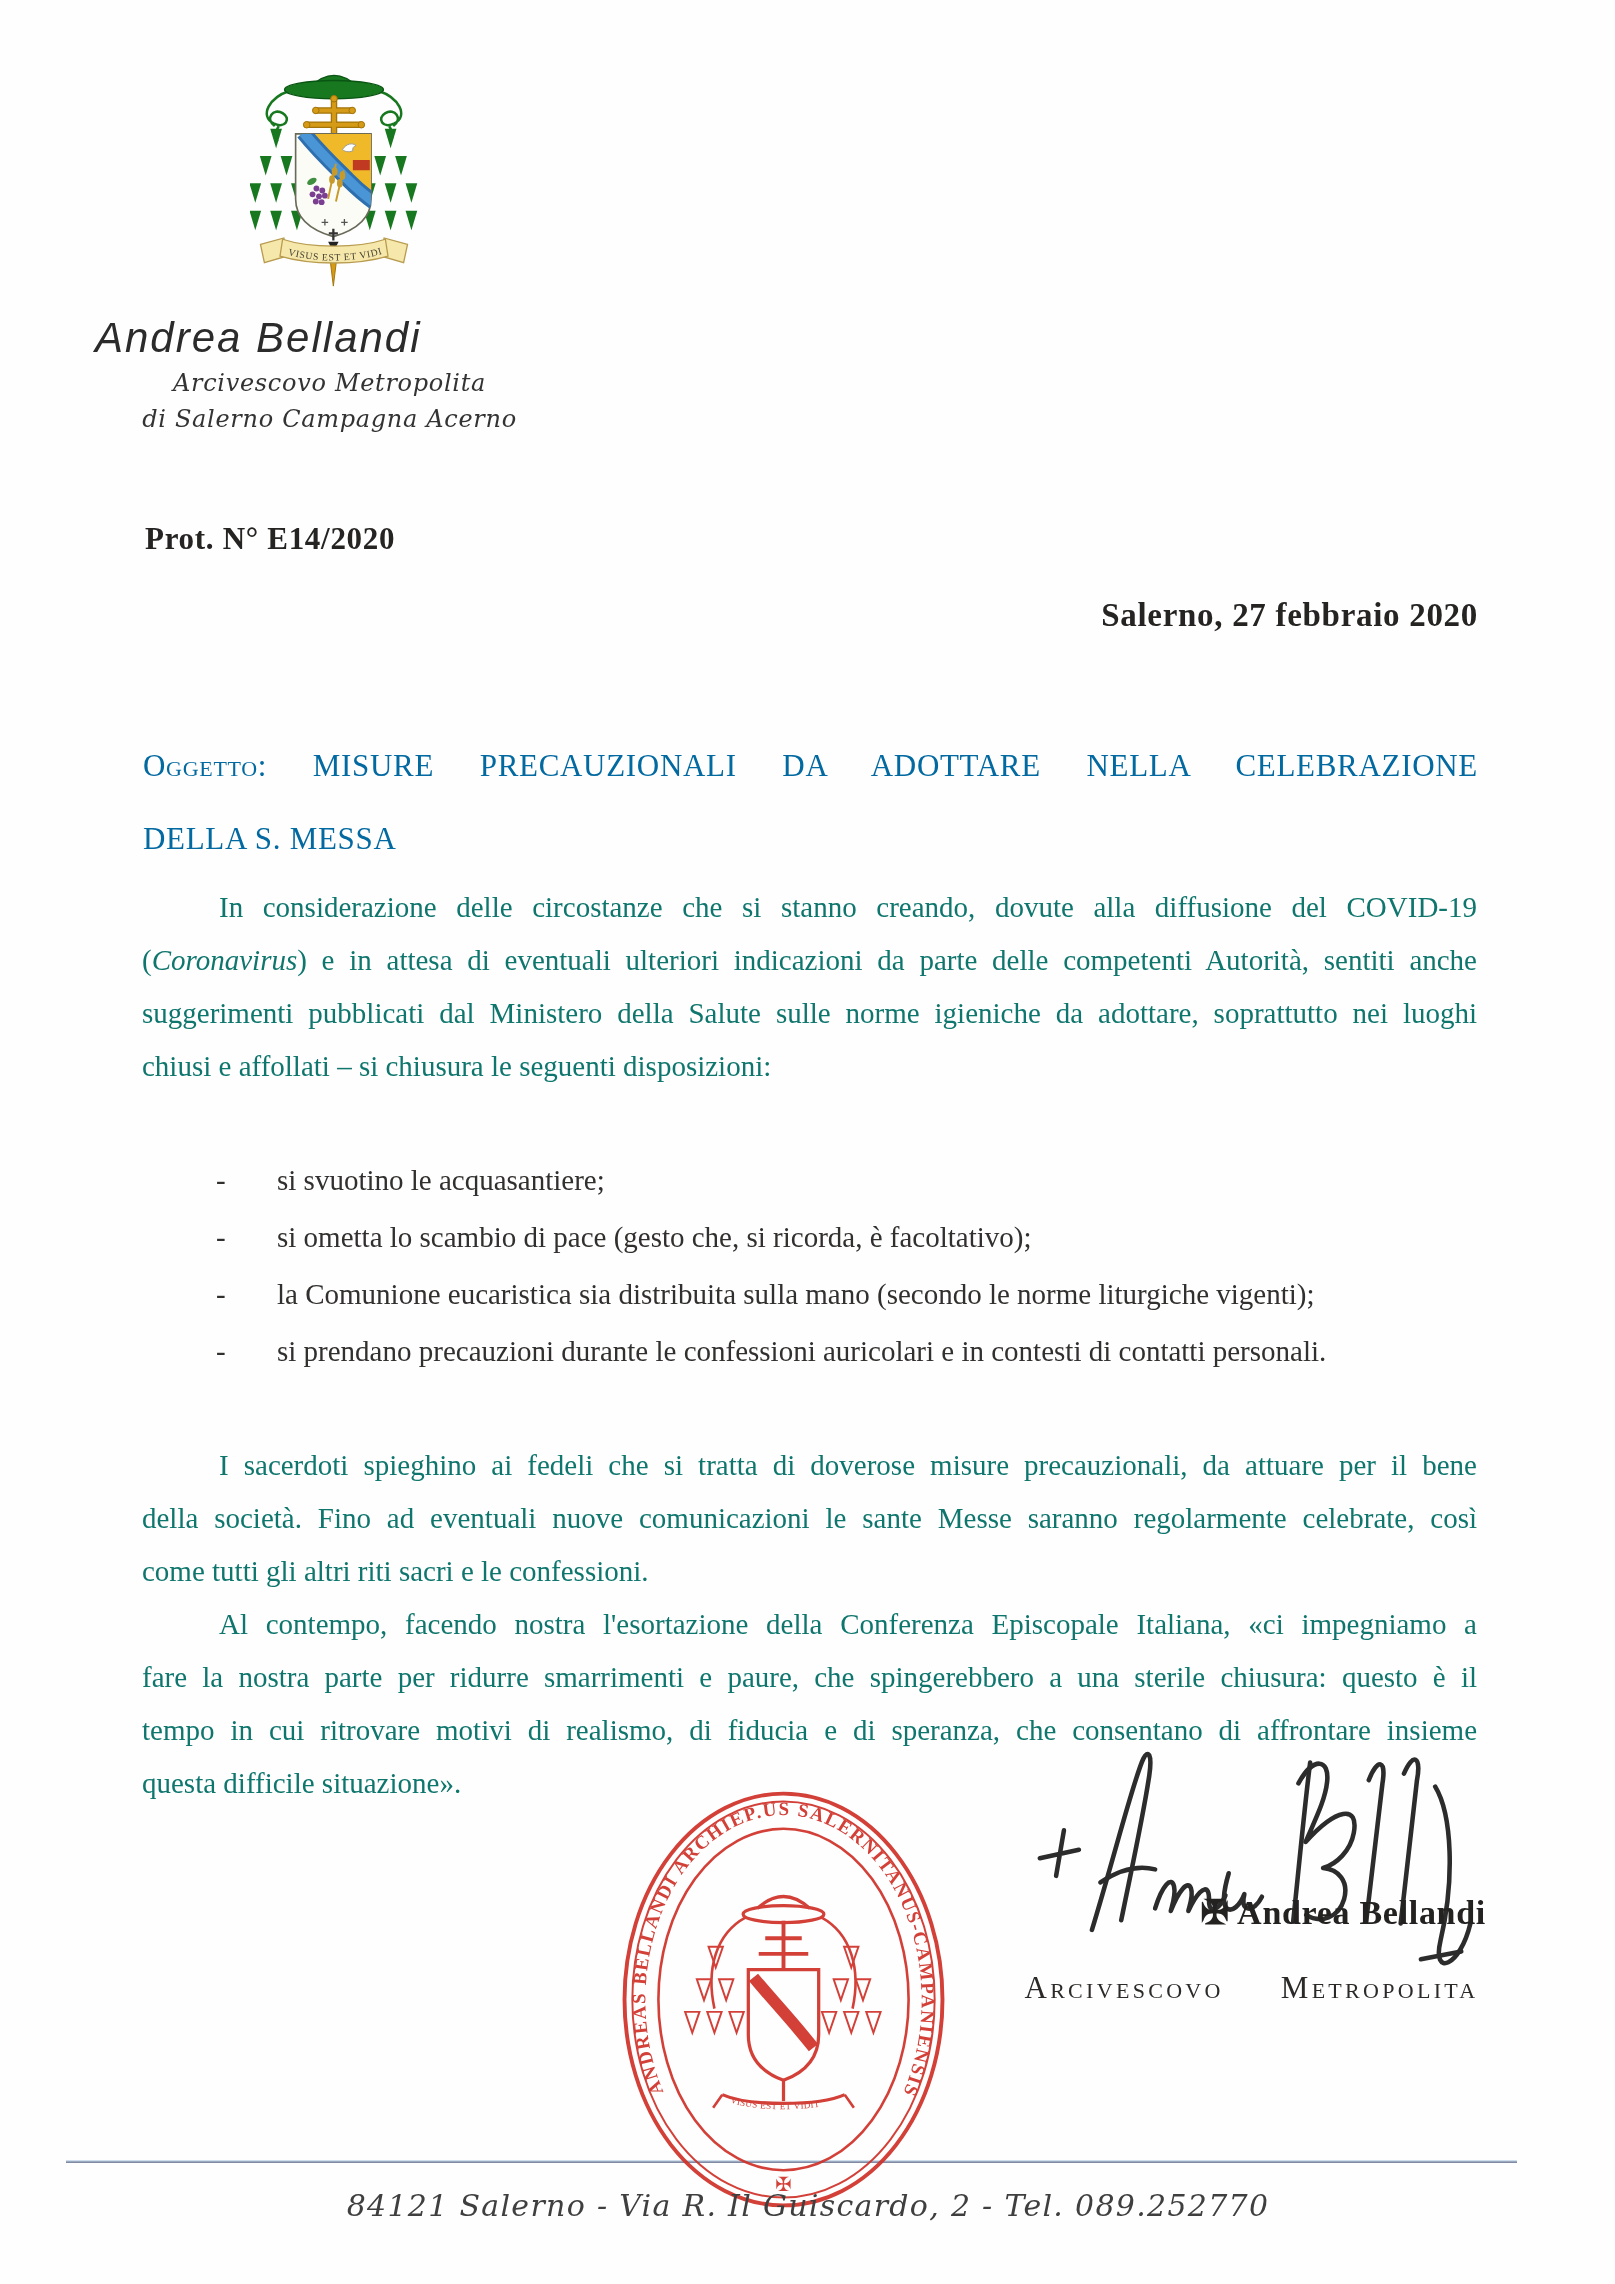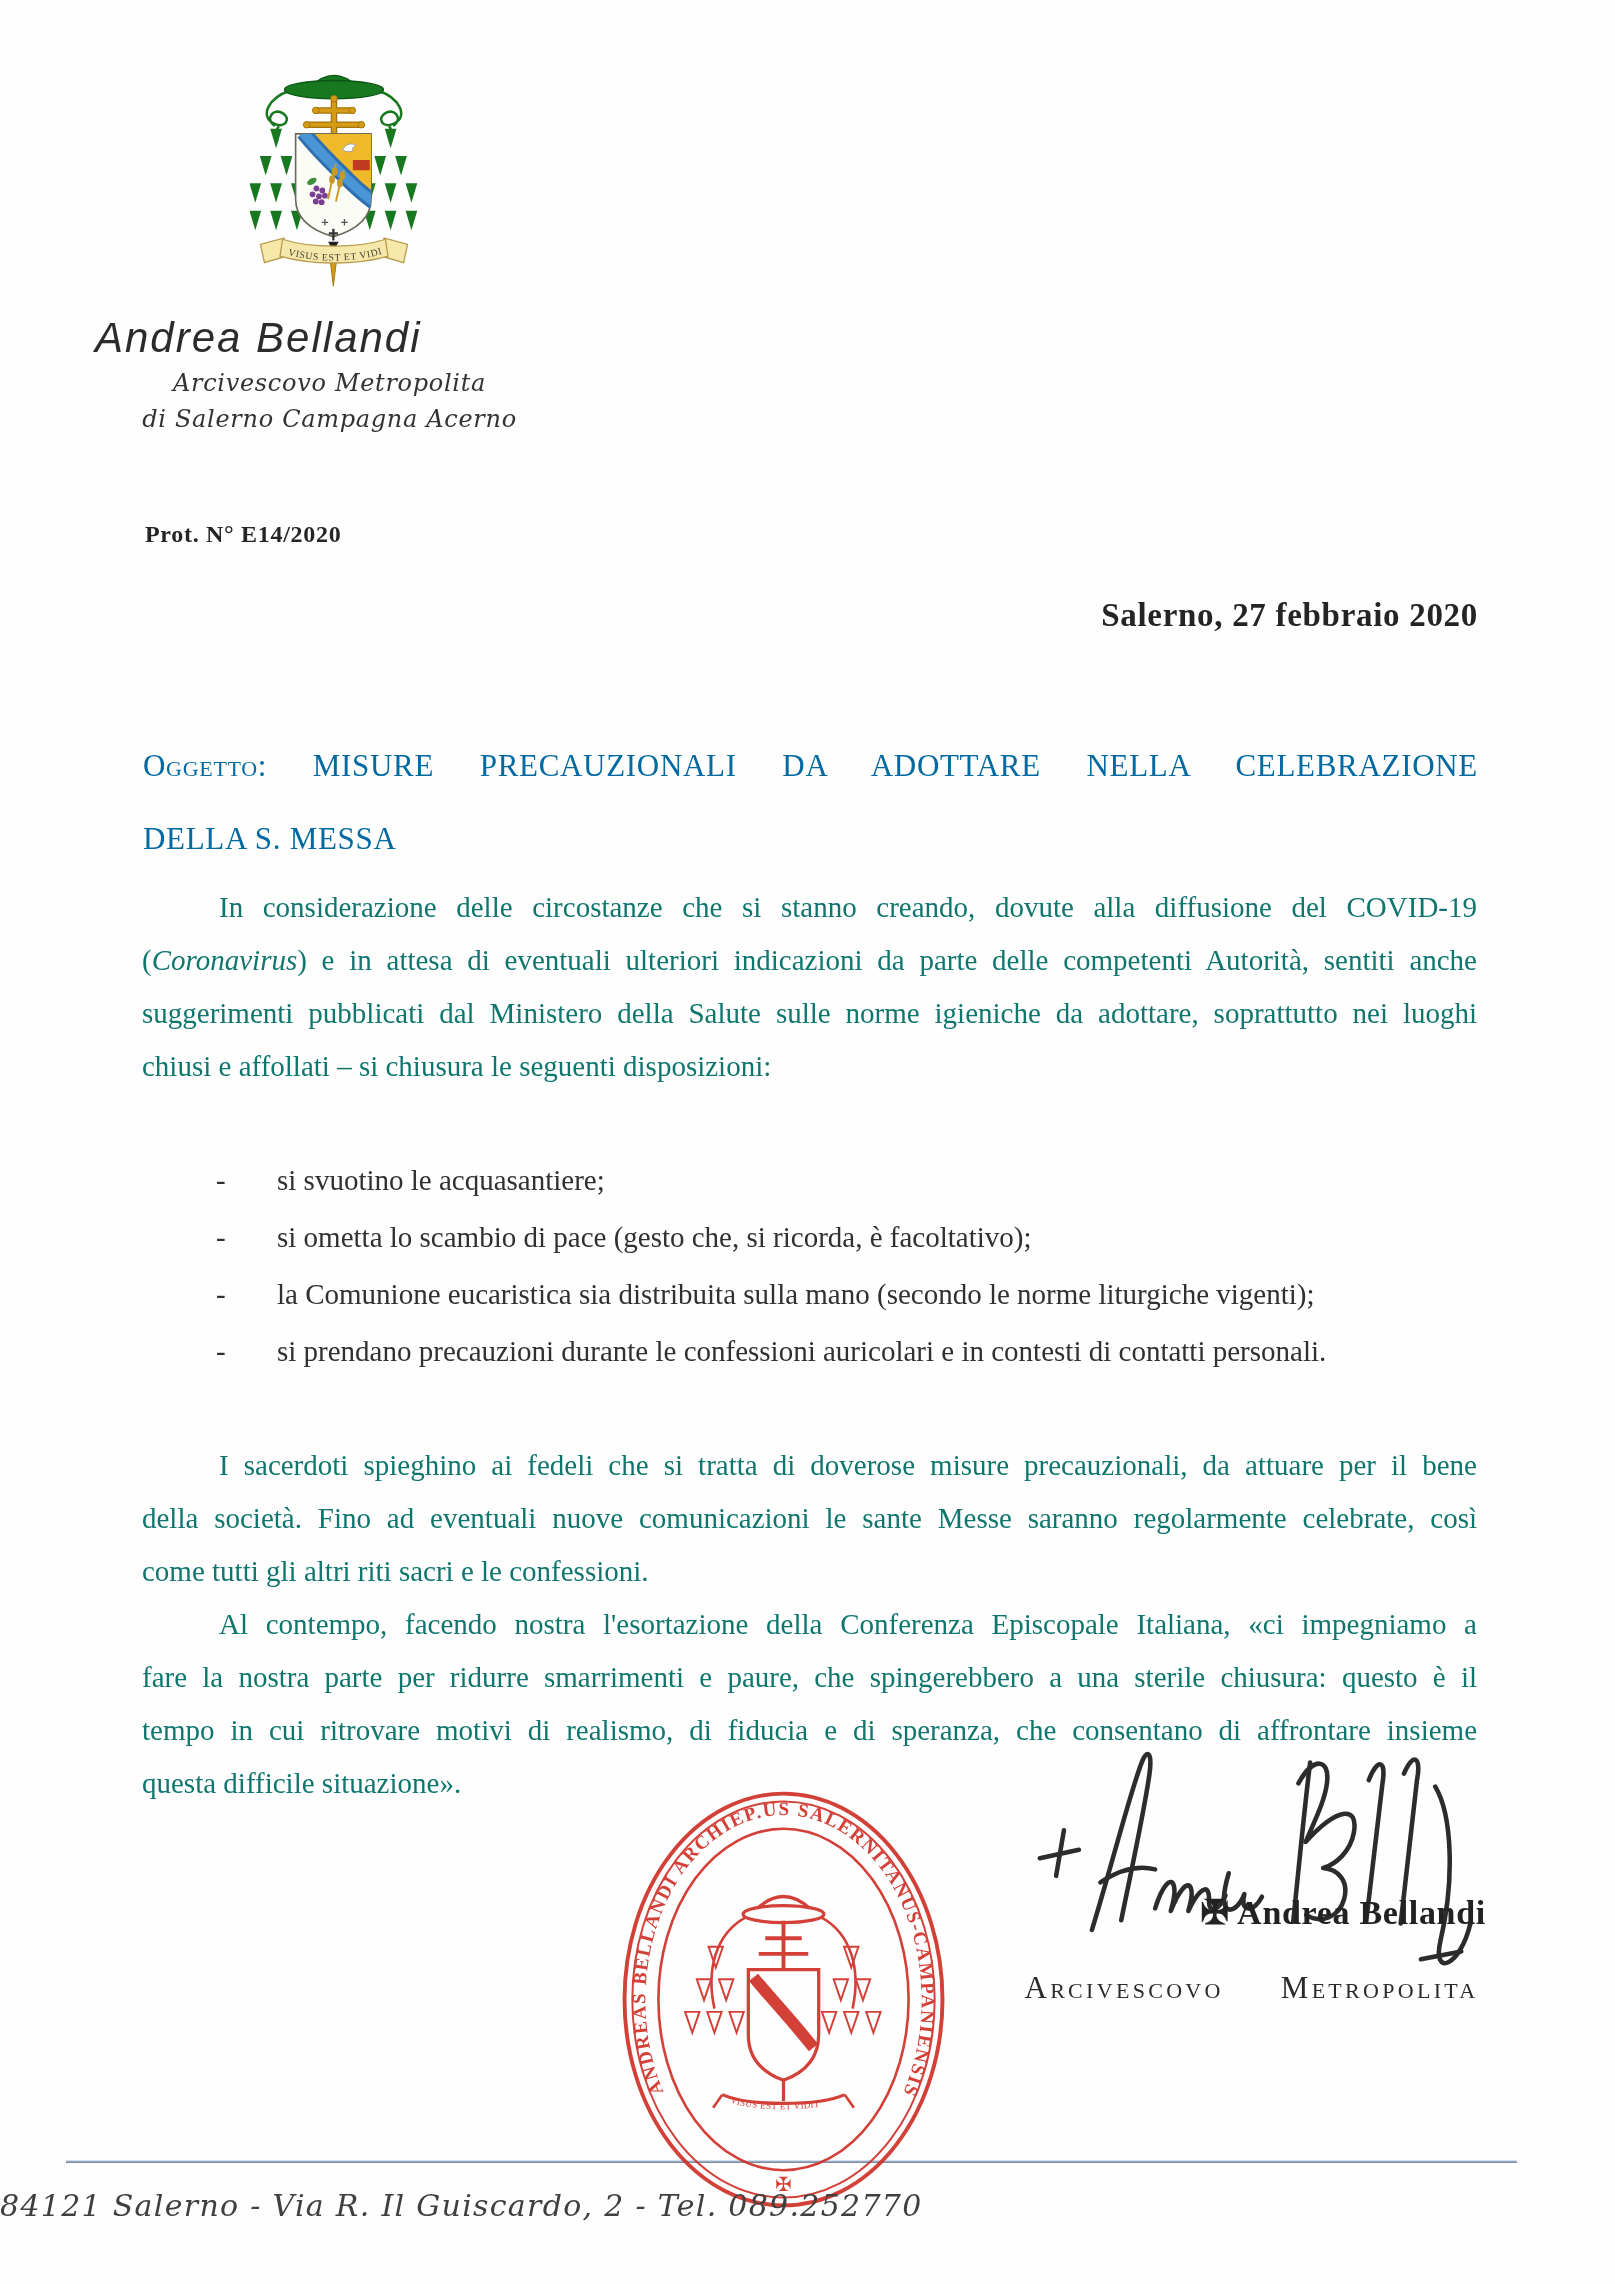--- a/index.html
+++ b/index.html
@@ -21,21 +21,21 @@
   .lh-sub{
     position:absolute;left:95px;width:469px;text-align:center;
     font-family:"DejaVu Serif", serif;
     font-style:italic;font-size:24px;letter-spacing:0.7px;color:#333;
   }
   .lh-sub1{top:369px;}
   .lh-sub2{top:405px;}
   
   .prot{
     position:absolute;left:145px;top:521px;
-    font-size:24px;font-weight:bold;color:#262423;letter-spacing:0.7px;
+    font-size:31px;font-weight:bold;color:#262423;letter-spacing:0.7px;
   }
   .dateline{
     position:absolute;left:782px;top:597px;width:696px;
     text-align:right;font-size:33px;font-weight:bold;color:#262423;letter-spacing:0.7px;
   }
   
   .subject{
     position:absolute;left:143px;top:729px;width:1335px;
     font-size:31px;line-height:73px;color:#0369a1;letter-spacing:0.7px;
   }
@@ -69,21 +69,21 @@
     letter-spacing:3.3px;word-spacing:46px;
   }
   
   .seal-svg{position:absolute;left:618px;top:1787px;opacity:.92;}
   .crest-svg{position:absolute;left:250px;top:61px;}
   .footer-line{
     position:absolute;left:66px;top:2160px;width:1451px;height:3.3px;
     background:linear-gradient(to bottom,#cfdeed 0%,#cfdeed 45%,#69748f 55%,#8e98ae 100%);
   }
   .footer-text{
-    position:absolute;left:0;top:2188px;width:1616px;
+    position:absolute;left:0;top:2188px;width:1616px;text-align:center;
     font-family:"DejaVu Serif", serif;font-style:italic;
     font-size:30px;letter-spacing:1.3px;color:#3f3f3f;z-index:5;
   }
 </style>
 </head>
 <body>
 
 <div class="page">
 
   <svg class="crest-svg" width="168" height="229" viewBox="0 0 258 352">

